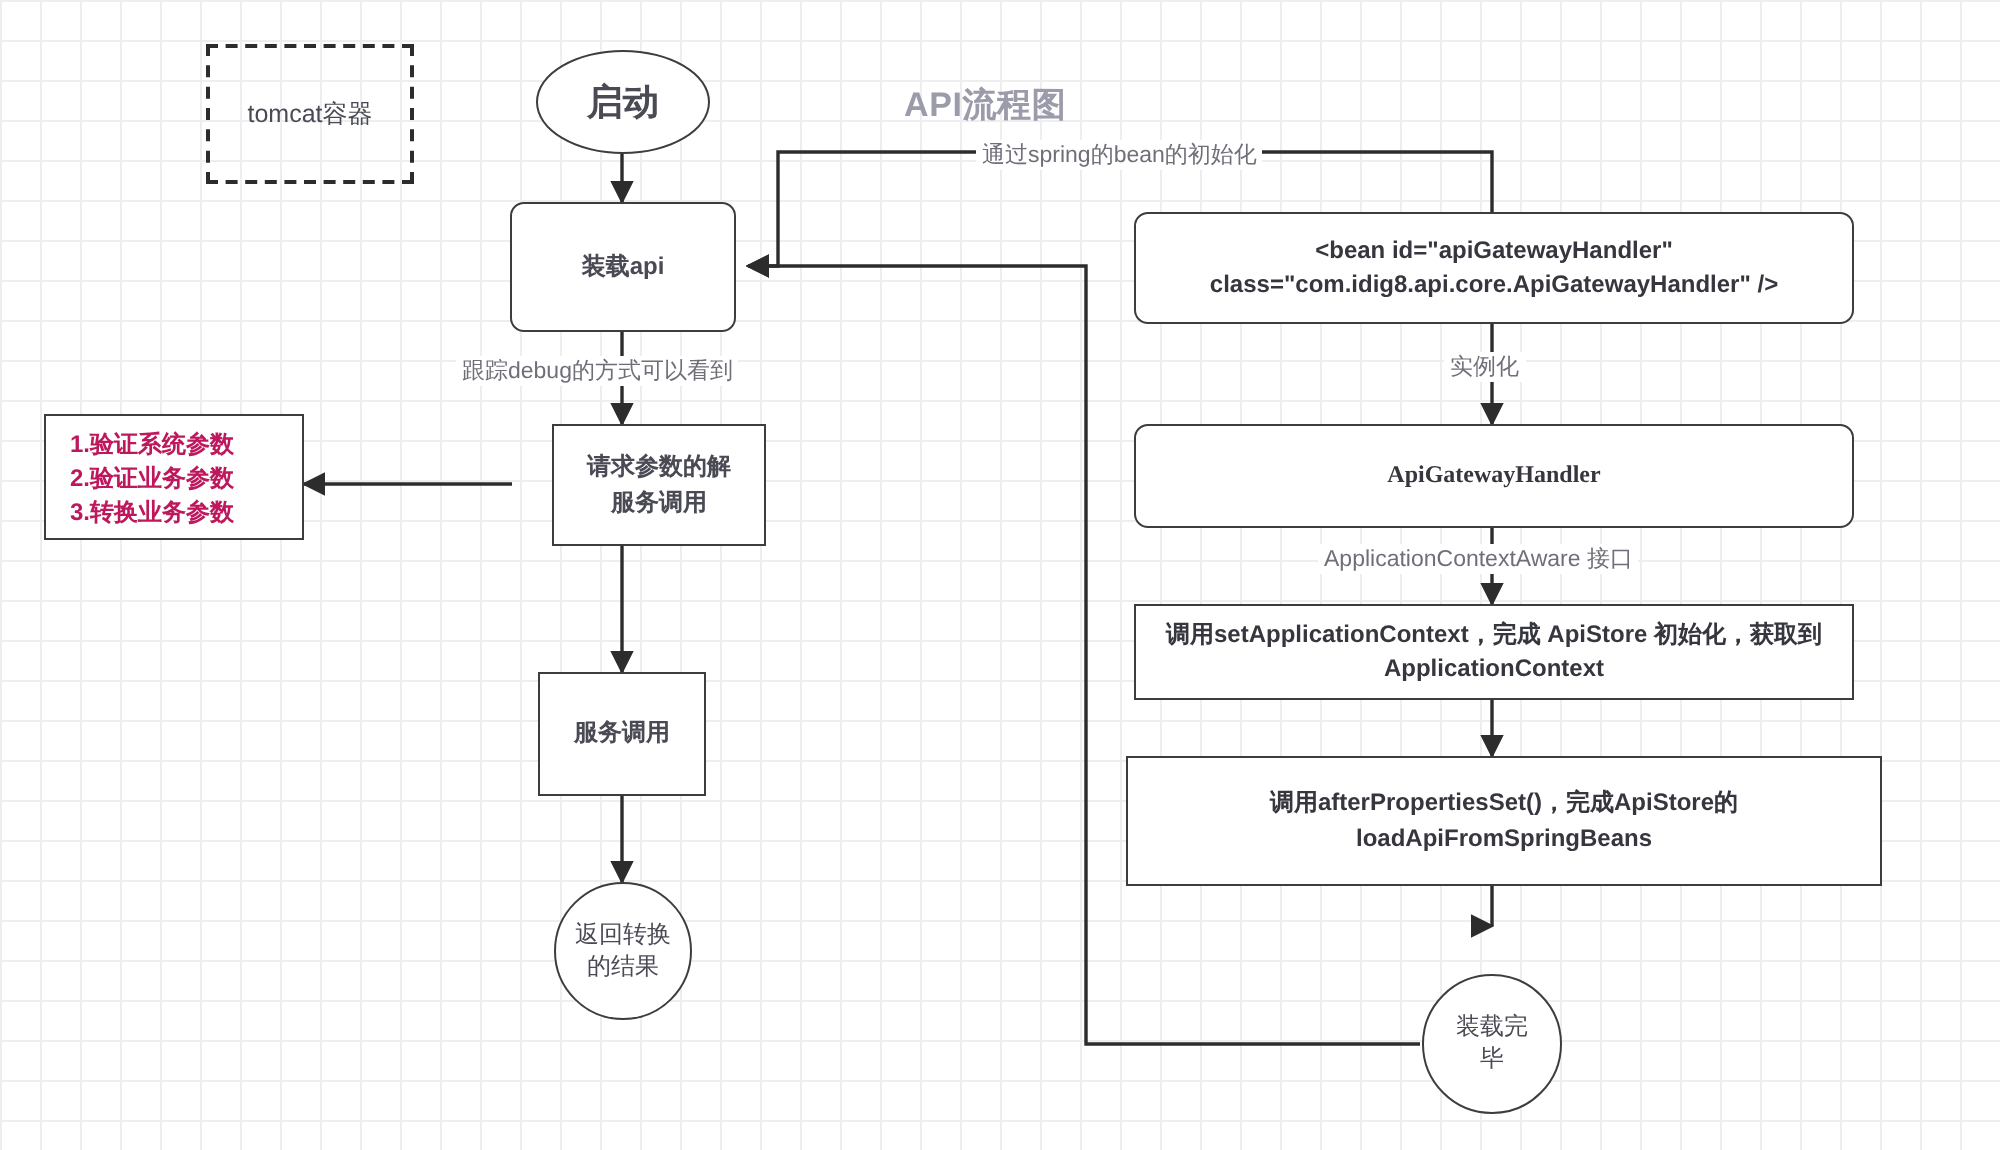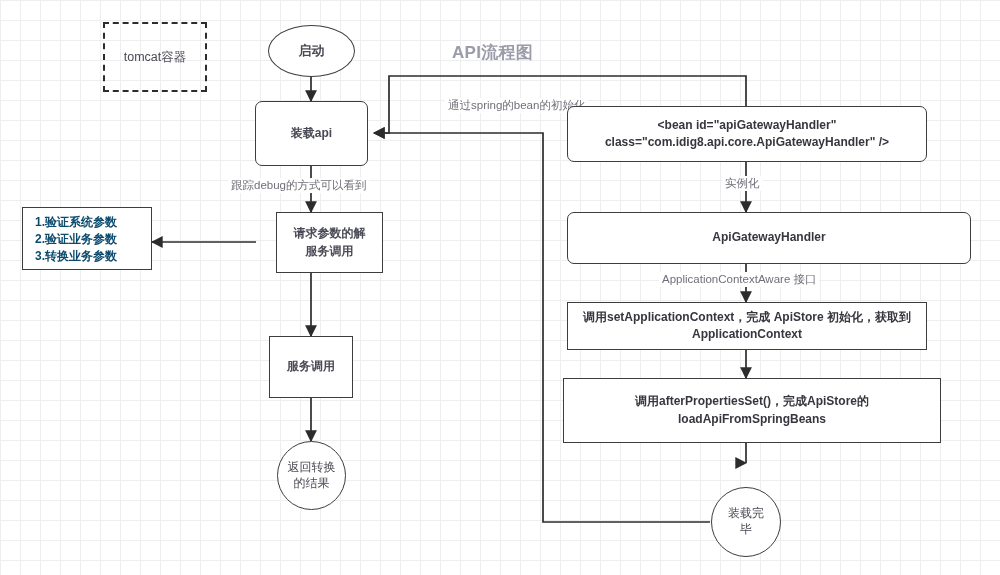--- a/index.html
+++ b/index.html
@@ -41,21 +41,21 @@
     border: 1.6px solid #3d3d3d;
     font-size: 12px;
     line-height: 1.45;
     font-weight: bold;
   }
   .node-rect.rounded { border-radius: 7px; }
   .node-rect.bold-text { font-weight: bold; color: #36363f; }
   .node-ellipse {
     border: 1.6px solid #3d3d3d;
     border-radius: 50%;
-    font-size: 13px;
+    font-size: 18px;
     font-weight: bold;
     color: #4a4a55;
   }
   .node-circle {
     border: 1.6px solid #3d3d3d;
     border-radius: 50%;
     font-size: 12px;
     color: #4a4a55;
     line-height: 1.3;
     justify-content: center;
@@ -63,21 +63,21 @@
   .node-dashed {
     border: 2px dashed #2c2c2c;
     font-size: 12.5px;
     color: #4a4a55;
     background: transparent;
   }
   .node-list {
     border: 1.6px solid #3d3d3d;
     font-size: 12px;
     font-weight: bold;
-    color: #0c4a6e;
+    color: #be185d;
     display: block;
     text-align: left;
     padding: 6px 8px 6px 12px;
     line-height: 1.42;
   }
   .edge-label {
     position: absolute;
     font-size: 11.5px;
     color: #6f6f7a;
     white-space: nowrap;
@@ -140,21 +140,21 @@
   <div class="node node-ellipse" style="left:268px; top:25px; width:87px; height:52px;">
     <span>启动</span>
   </div>
 
   <div class="node node-rect rounded" style="left:255px; top:101px; width:113px; height:65px;">
     <span>装载api</span>
   </div>
 
   <div class="edge-label" style="left:228px; top:178px;">跟踪debug的方式可以看到</div>
 
-  <div class="edge-label" style="left:445px; top:70px;margin-top:28px;">通过spring的bean的初始化</div>
+  <div class="edge-label" style="left:488px; top:70px;">通过spring的bean的初始化</div>
 
   <div class="node node-rect" style="left:276px; top:212px; width:107px; height:61px;">
     <div>
       <span class="inner-line">请求参数的解</span>
       <span class="inner-line">服务调用</span>
     </div>
   </div>
 
   <div class="node node-list" style="left:22px; top:207px; width:130px; height:63px;">
     <span class="inner-line">1.验证系统参数</span>
@@ -175,21 +175,21 @@
 
   <div class="node node-rect rounded bold-text" style="left:567px; top:106px; width:360px; height:56px;">
     <div>
       <span class="inner-line">&lt;bean id="apiGatewayHandler"</span>
       <span class="inner-line">class="com.idig8.api.core.ApiGatewayHandler" /&gt;</span>
     </div>
   </div>
 
   <div class="edge-label" style="left:722px; top:176px;">实例化</div>
 
-  <div class="node node-rect rounded bold-text" style="left:567px; top:212px; width:404px; height:52px;">
+  <div class="node node-rect rounded bold-text" style="left:567px; top:212px; width:360px; height:52px;font-family:Liberation Serif, serif;">
     <span>ApiGatewayHandler</span>
   </div>
 
   <div class="edge-label" style="left:659px; top:272px;">ApplicationContextAware 接口</div>
 
   <div class="node node-rect bold-text" style="left:567px; top:302px; width:360px; height:48px;">
     <div>
       <span class="inner-line">调用setApplicationContext，完成 ApiStore 初始化，获取到</span>
       <span class="inner-line">ApplicationContext</span>
     </div>

